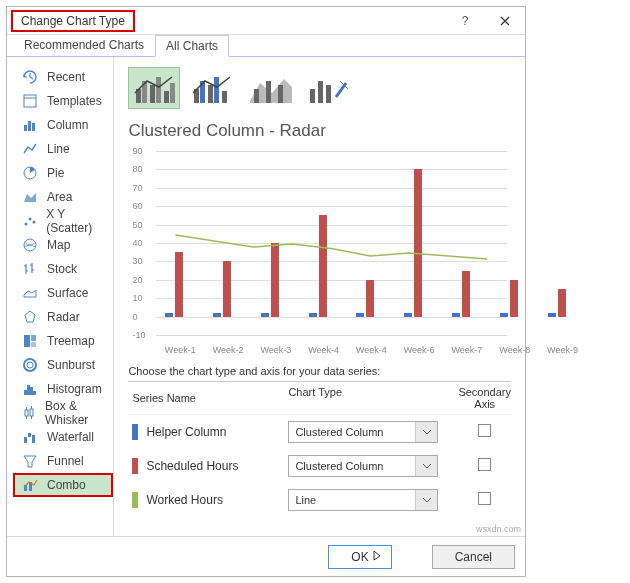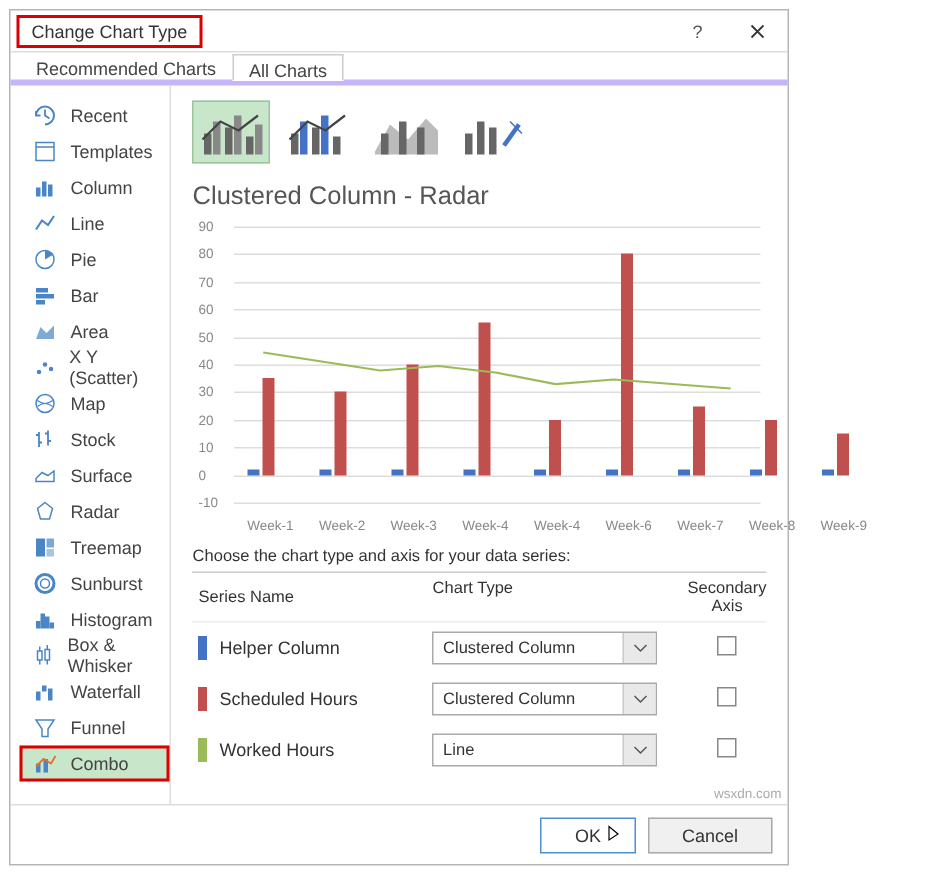--- a/index.html
+++ b/index.html
@@ -10,21 +10,21 @@
     color: #333;
     background: #fff;
     width: 630px; height: 583px;
     overflow: hidden;
   }
   .window { width: 520px; height: 571px; margin: 6px; border: 1px solid #b5b5b5; position: relative; background: #fff; }
   .titlebar { height: 28px; display: flex; align-items: center; border-bottom: 1px solid #ddd; }
   .titlebar .title { padding: 0 8px; border: 2px solid #d00; height: 22px; display: flex; align-items: center; margin-left: 4px; }
   .titlebar .spacer { flex: 1; }
   .titlebtn { width: 40px; height: 28px; display: flex; align-items: center; justify-content: center; color: #555; }
-  .tabs { height: 22px; border-bottom: 4px solid #c4b5fd; display: flex; padding-left: 6px; }
+  .tabs { height: 22px; border-bottom: 1px solid #c4b5fd; display: flex; align-items: flex-end; padding-left: 6px; }
   .tab { padding: 3px 10px; border: 1px solid transparent; font-size: 12px; color: #444; }
   .tab.active { border-color: #ccc; border-bottom: 1px solid #fff; background: #fff; position: relative; top: 1px; }
   .body { display: flex; height: calc(100% - 28px - 22px - 40px); }
   .sidebar { width: 135px; border-right: 1px solid #ddd; display: flex; flex-direction: column; padding-top: 8px; padding-left: 6px; }
   .sb-item { display: flex; align-items: center; height: 24px; gap: 8px; padding-left: 6px; font-size: 12px; color: #444; }
   .sb-item .icon { width: 18px; height: 18px; display: flex; align-items: center; justify-content: center; }
   .sb-item.selected { background: #c8e6c9; border: 2px solid #d00; }
   .sb-item:not(.selected) { border: 2px solid transparent; }
   .main { flex: 1; padding: 10px 14px 6px 14px; display: flex; flex-direction: column; }
   .subtype-row { display: flex; gap: 6px; }
@@ -46,21 +46,21 @@
   .series-row { display: flex; align-items: center; padding: 6px 0; }
   .col-name { width: 160px; display: flex; align-items: center; gap: 8px; padding-left: 4px; }
   .col-type { width: 170px; }
   .col-axis { flex: 1; text-align: center; }
   .swatch { width: 6px; height: 16px; }
   .combo-select { display: flex; align-items: center; border: 1px solid #aaa; height: 22px; width: 150px; }
   .combo-select .txt { flex: 1; padding: 0 6px; font-size: 11px; }
   .combo-select .arrow { width: 22px; height: 100%; border-left: 1px solid #ccc; background: #e9e9e9; display: flex; align-items: center; justify-content: center; }
   .checkbox { width: 13px; height: 13px; border: 1px solid #888; display: inline-block; }
   .footer { position: absolute; bottom: 0; left: 0; right: 0; height: 40px; border-top: 1px solid #ddd; display: flex; justify-content: flex-end; align-items: center; padding-right: 10px; gap: 8px; }
-  .btn { border: 1px solid #aaa; padding: 4px 22px; font-size: 12px; background: #f0f0f0; }
+  .btn { border: 1px solid #aaa; padding: 4px 22px; font-size: 12px; background: #f0f0f0; margin-left: 32px; }
   .btn.primary { border: 1px solid #4a90d9; background: #fff; position: relative; }
   .watermark { position: absolute; right: 4px; bottom: 42px; font-size: 9px; color: #aaa; }
   svg { overflow: visible; }
 </style>
 </head>
 <body>
 
 <div class="window">
 
   <div class="titlebar">
@@ -120,30 +120,20 @@
         <span>Line</span>
       </div>
       <div class="sb-item">
         <span class="icon">
             <svg width="16" height="16">
               <circle cx="8" cy="8" r="6" fill="none" stroke="#4a86c5"></circle>
               <path d="M8 8 L8 2 A6 6 0 0 1 13 5 Z" fill="#4a86c5"></path>
             </svg>
           </span>
         <span>Pie</span>
-      </div>
-      <div class="sb-item">
-        <span class="icon">
-            <svg width="16" height="16">
-              <rect x="2" y="3" width="8" height="3" fill="#4a86c5"></rect>
-              <rect x="2" y="7" width="12" height="3" fill="#4a86c5"></rect>
-              <rect x="2" y="11" width="6" height="3" fill="#4a86c5"></rect>
-            </svg>
-          </span>
-        <span>Bar</span>
       </div>
       <div class="sb-item">
         <span class="icon">
             <svg width="16" height="16">
               <path d="M2 13 L5 5 L9 9 L14 4 L14 13 Z" fill="#4a86c5" opacity="0.7"></path>
             </svg>
           </span>
         <span>Area</span>
       </div>
       <div class="sb-item">

